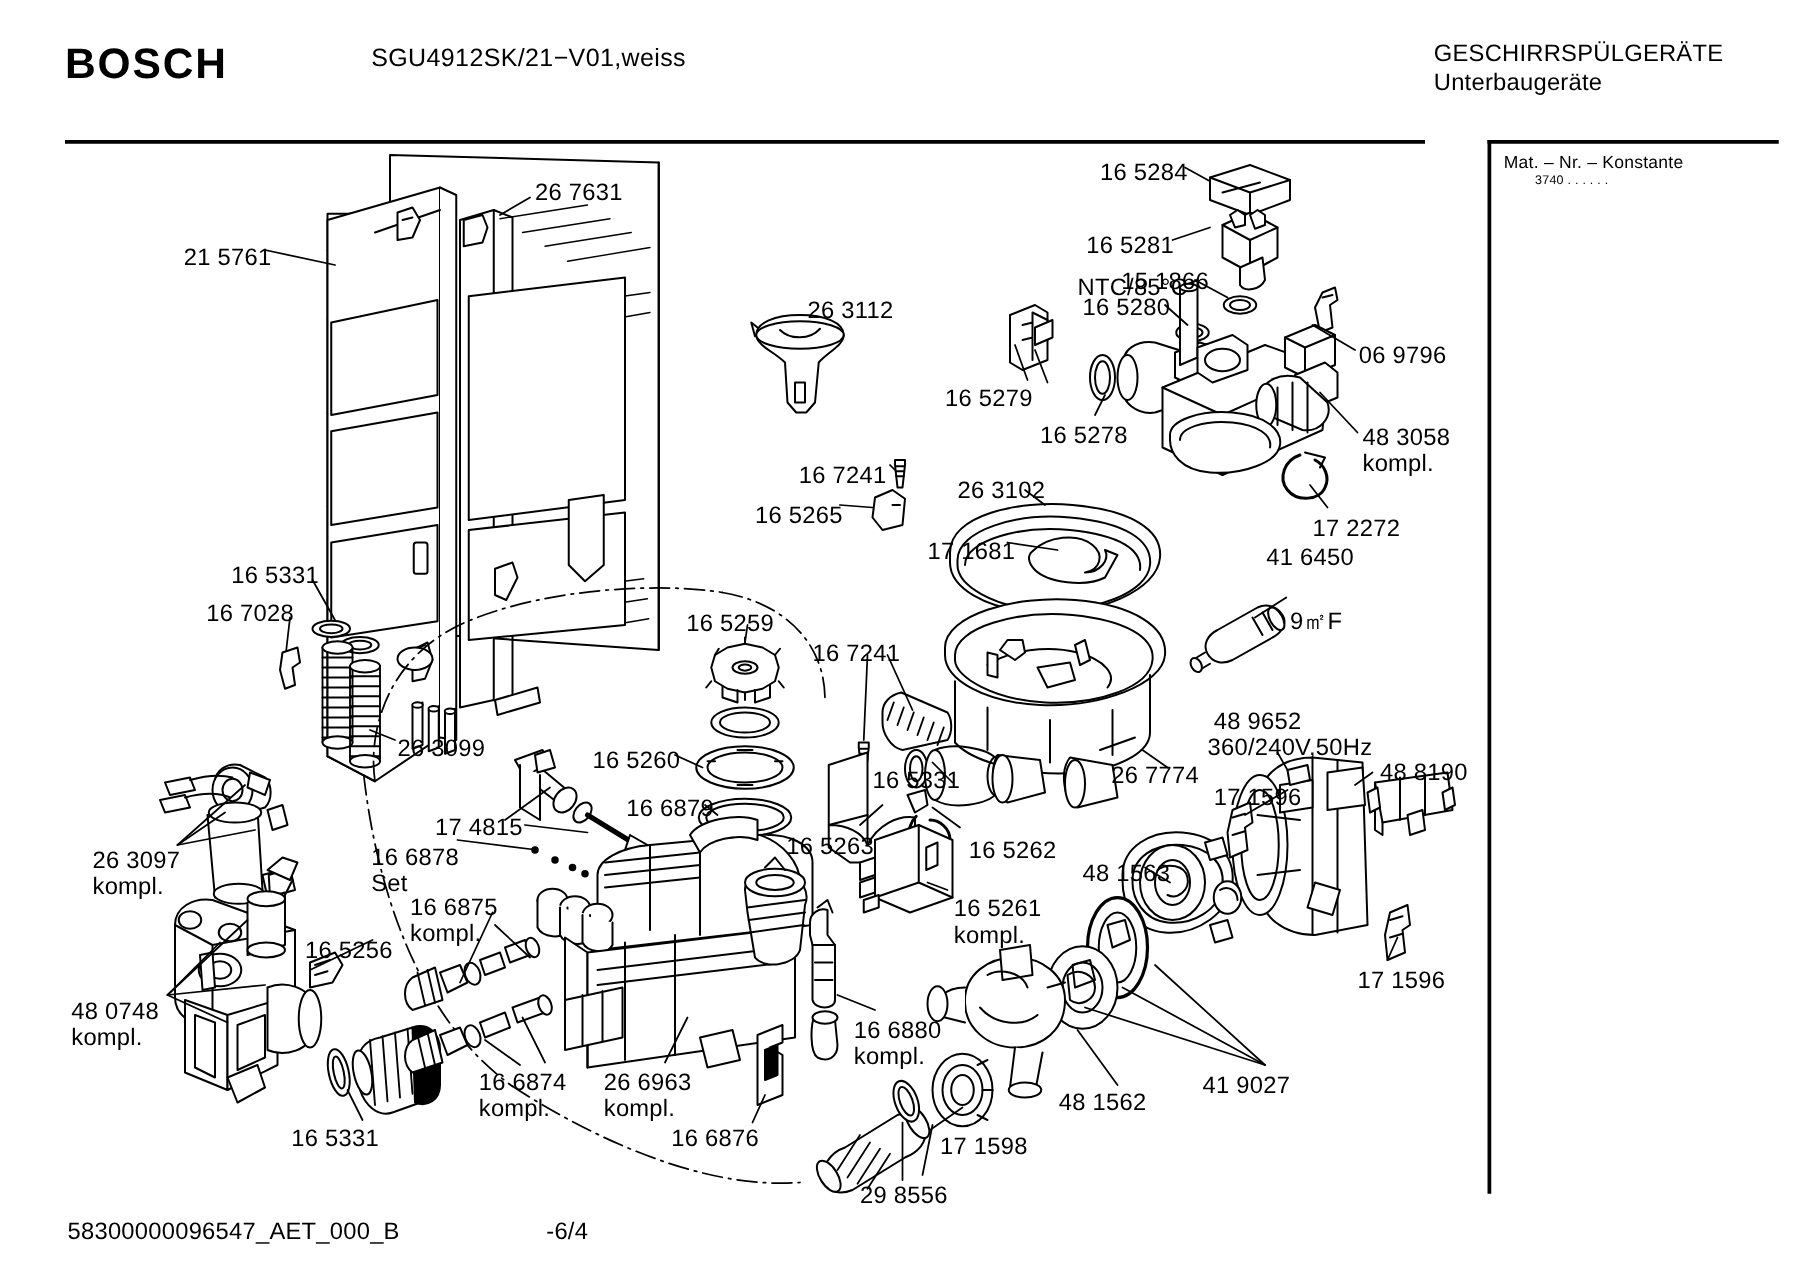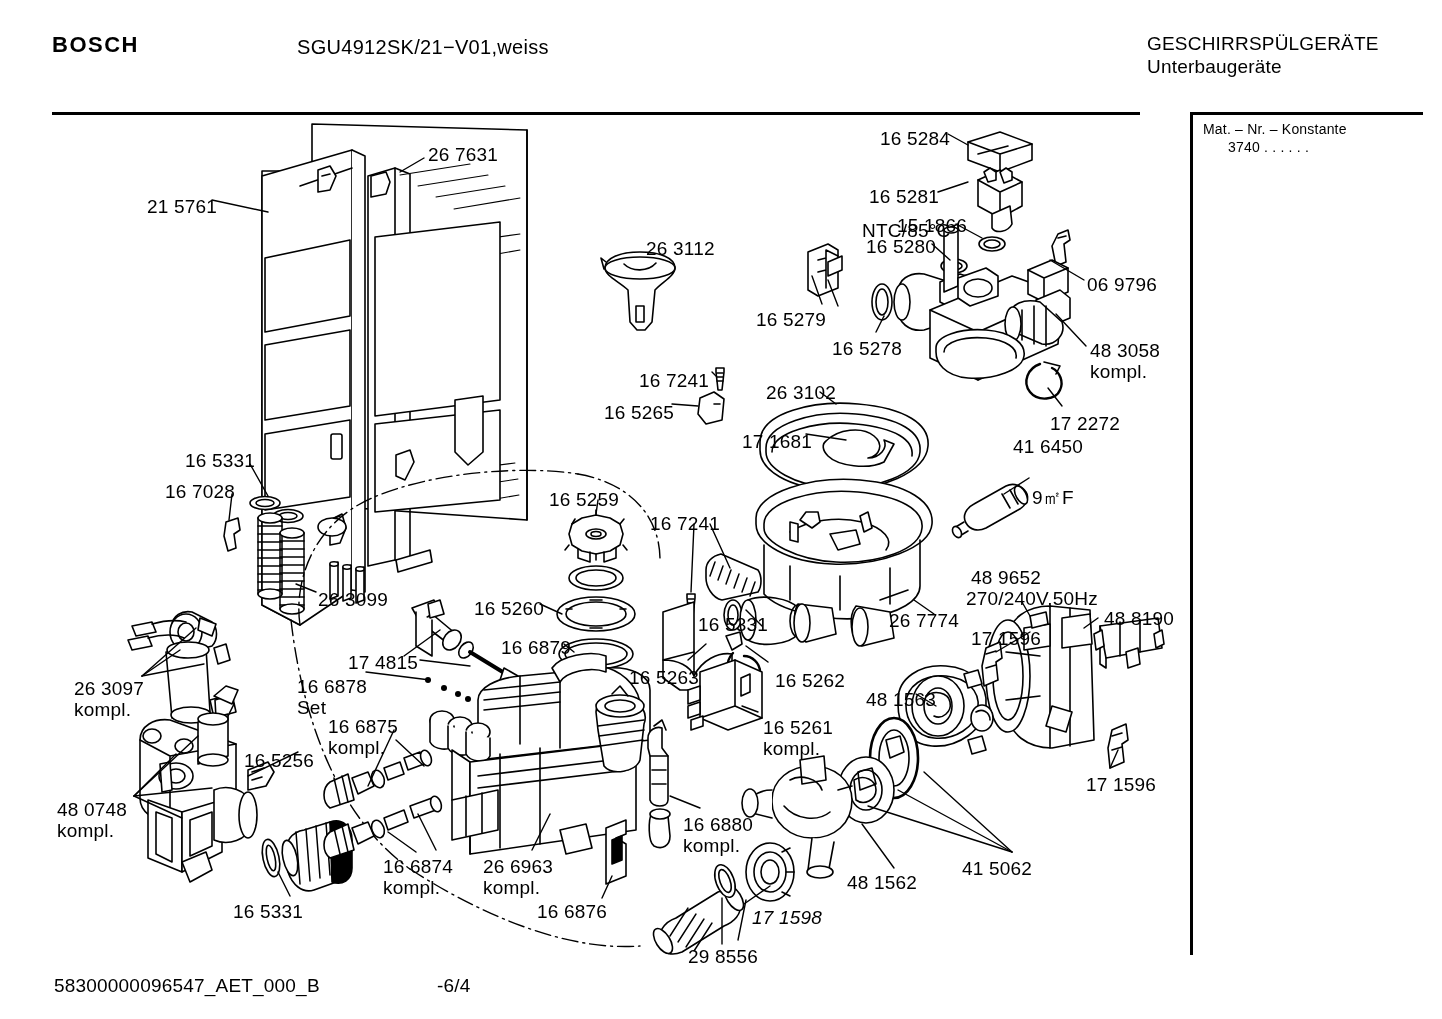--- a/index.html
+++ b/index.html
@@ -1,33 +1,33 @@
 <!DOCTYPE html>
 <html><head>
 <meta charset="utf-8">
 <style>
   html,body{margin:0;padding:0;background:#fff;}
   body{width:1442px;height:1019px;position:relative;overflow:hidden;
        font-family:"Liberation Sans","DejaVu Sans",sans-serif;color:#000;}
 
   
-  #brand{position:absolute;left:52px;top:32px;font-size:22px;font-weight:bold;
+  #brand{position:absolute;left:52px;top:32px;font-size:34px;font-weight:bold;
          letter-spacing:1.5px;font-family:"Liberation Sans",sans-serif;}
   #model{position:absolute;left:297px;top:36px;font-size:20px;letter-spacing:.3px;}
   #cat{position:absolute;left:1147px;top:33px;font-size:19px;letter-spacing:.2px;text-align:right;}
   #subcat{position:absolute;left:1147px;top:56px;font-size:19px;letter-spacing:.2px;}
 
   
   #rule-top{position:absolute;left:52px;top:112px;width:1088px;height:3px;background:#000;}
   #rule-top-right{position:absolute;left:1190px;top:112px;width:233px;height:3px;background:#000;}
   #rule-vert{position:absolute;left:1190px;top:112px;width:3px;height:843px;background:#000;}
 
   
   #matnr{position:absolute;left:1203px;top:121px;font-size:14px;letter-spacing:.2px;}
-  #matval{position:absolute;left:1228px;top:139px;font-size:14px;letter-spacing:.2px;}
+  #matval{position:absolute;left:1228px;top:139px;font-size:10px;letter-spacing:.2px;}
 
   
   #docid{position:absolute;left:54px;top:975px;font-size:19px;letter-spacing:.2px;}
   #pageno{position:absolute;left:437px;top:975px;font-size:19px;letter-spacing:.2px;}
 
   
   #art{position:absolute;left:0;top:0;width:1442px;height:1019px;}
 
   
   .lbl{position:absolute;font-size:19px;line-height:21px;white-space:pre;letter-spacing:.2px;}
@@ -654,40 +654,40 @@
     <div class="lbl" style="left: 650px; top: 513px;">16 7241</div>
     <div class="lbl" style="left: 474px; top: 598px;">16 5260</div>
     <div class="lbl" style="left: 501px; top: 637px;">16 6879</div>
     <div class="lbl" style="left: 698px; top: 614px;">16 5331</div>
     <div class="lbl" style="left: 629px; top: 667px;">16 5263</div>
     <div class="lbl" style="left: 775px; top: 670px;">16 5262</div>
     <div class="lbl" style="left: 763px; top: 717px;">16 5261</div>
     <div class="lbl" style="left: 763px; top: 738px;">kompl.</div>
     <div class="lbl" style="left: 889px; top: 610px;">26 7774</div>
     <div class="lbl" style="left: 971px; top: 567px;">48 9652</div>
-    <div class="lbl" style="left: 966px; top: 588px;">270/240V,50Hz</div>
+    <div class="lbl" style="left: 966px; top: 588px;">360/240V,50Hz</div>
     <div class="lbl" style="left: 1104px; top: 608px;">48 8190</div>
     <div class="lbl" style="left: 971px; top: 628px;">17 1596</div>
     <div class="lbl" style="left: 1086px; top: 774px;">17 1596</div>
     <div class="lbl" style="left: 866px; top: 689px;">48 1563</div>
-    <div class="lbl" style="left: 962px; top: 858px;">41 5062</div>
+    <div class="lbl" style="left: 962px; top: 858px;">41 9027</div>
     <div class="lbl" style="left: 847px; top: 872px;">48 1562</div>
     <div class="lbl" style="left: 74px; top: 678px;">26 3097</div>
     <div class="lbl" style="left: 74px; top: 699px;">kompl.</div>
     <div class="lbl" style="left: 244px; top: 750px;">16 5256</div>
     <div class="lbl" style="left: 57px; top: 799px;">48 0748</div>
     <div class="lbl" style="left: 57px; top: 820px;">kompl.</div>
     <div class="lbl" style="left: 297px; top: 676px;">16 6878</div>
     <div class="lbl" style="left: 297px; top: 697px;">Set</div>
     <div class="lbl" style="left: 348px; top: 652px;">17 4815</div>
     <div class="lbl" style="left: 328px; top: 716px;">16 6875</div>
     <div class="lbl" style="left: 328px; top: 737px;">kompl.</div>
     <div class="lbl" style="left: 383px; top: 856px;">16 6874</div>
     <div class="lbl" style="left: 383px; top: 877px;">kompl.</div>
     <div class="lbl" style="left: 483px; top: 856px;">26 6963</div>
     <div class="lbl" style="left: 483px; top: 877px;">kompl.</div>
     <div class="lbl" style="left: 537px; top: 901px;">16 6876</div>
     <div class="lbl" style="left: 683px; top: 814px; text-align: center;">16 6880</div>
     <div class="lbl" style="left: 683px; top: 835px;">kompl.</div>
     <div class="lbl" style="left: 233px; top: 901px;">16 5331</div>
     <div class="lbl" style="left: 688px; top: 946px;">29 8556</div>
-    <div class="lbl" style="left: 752px; top: 907px; font-style: italic;">17 1598</div>
+    <div class="lbl" style="left: 752px; top: 907px;">17 1598</div>
   </div>
 
 </body></html>

